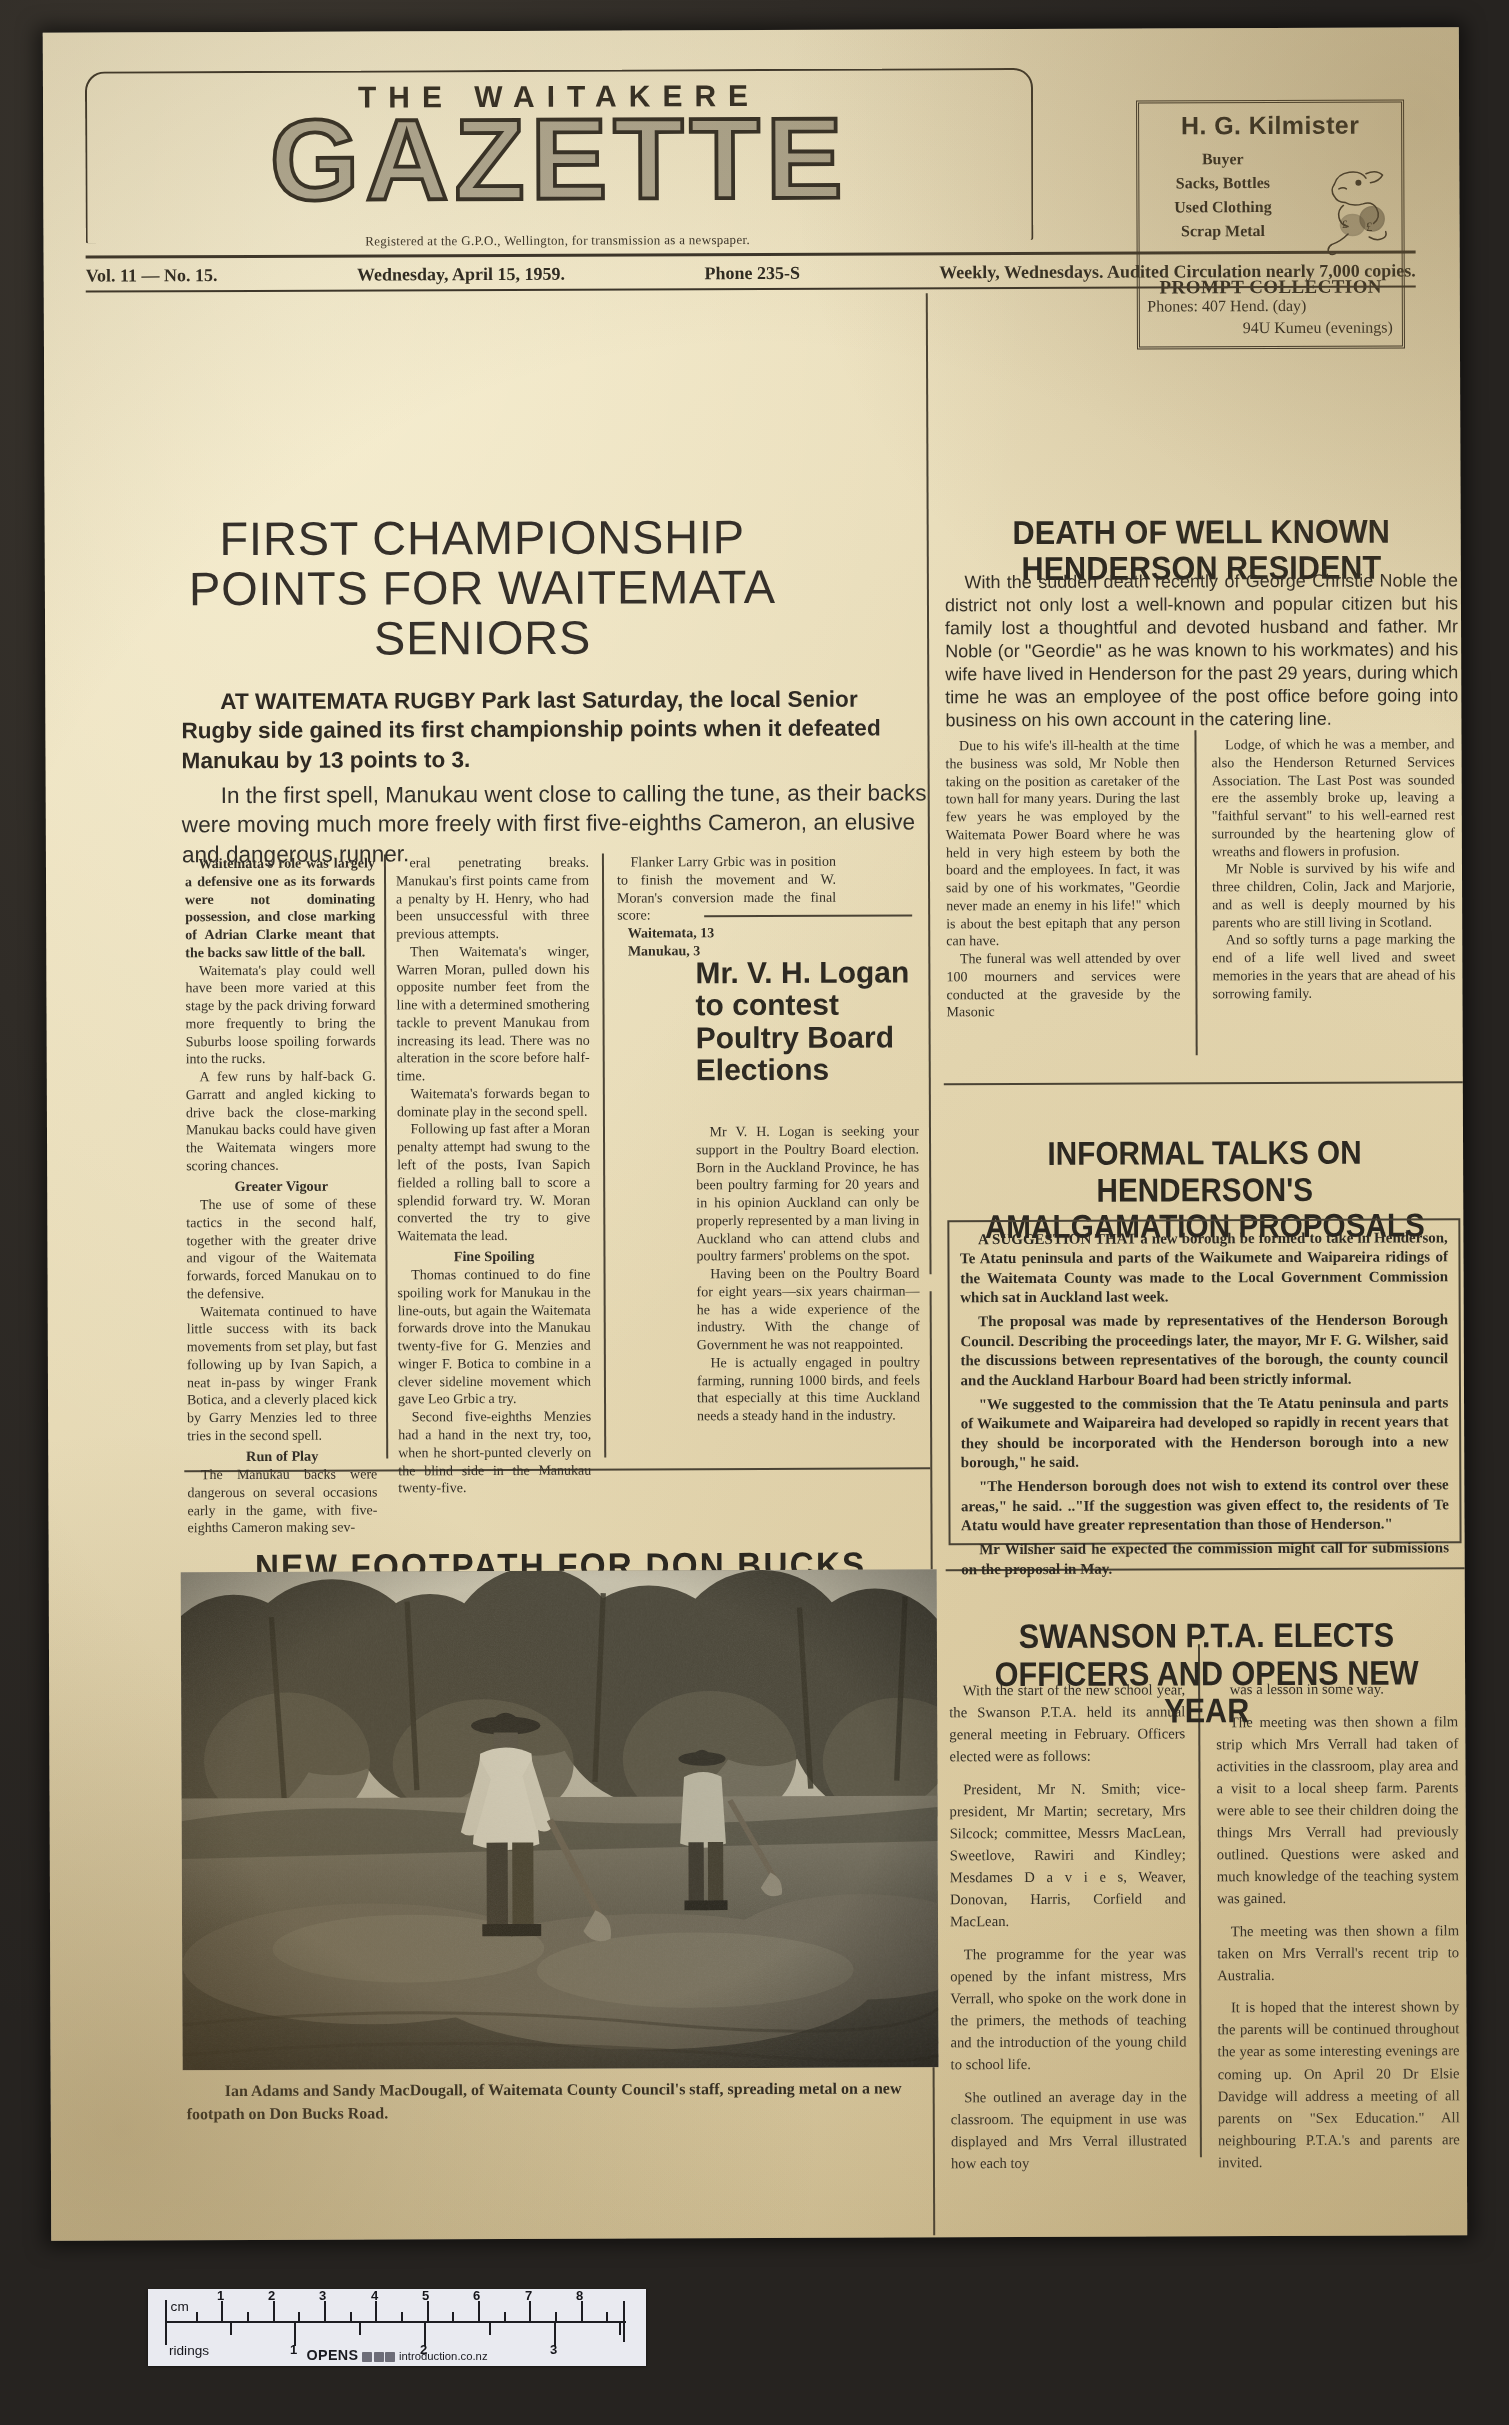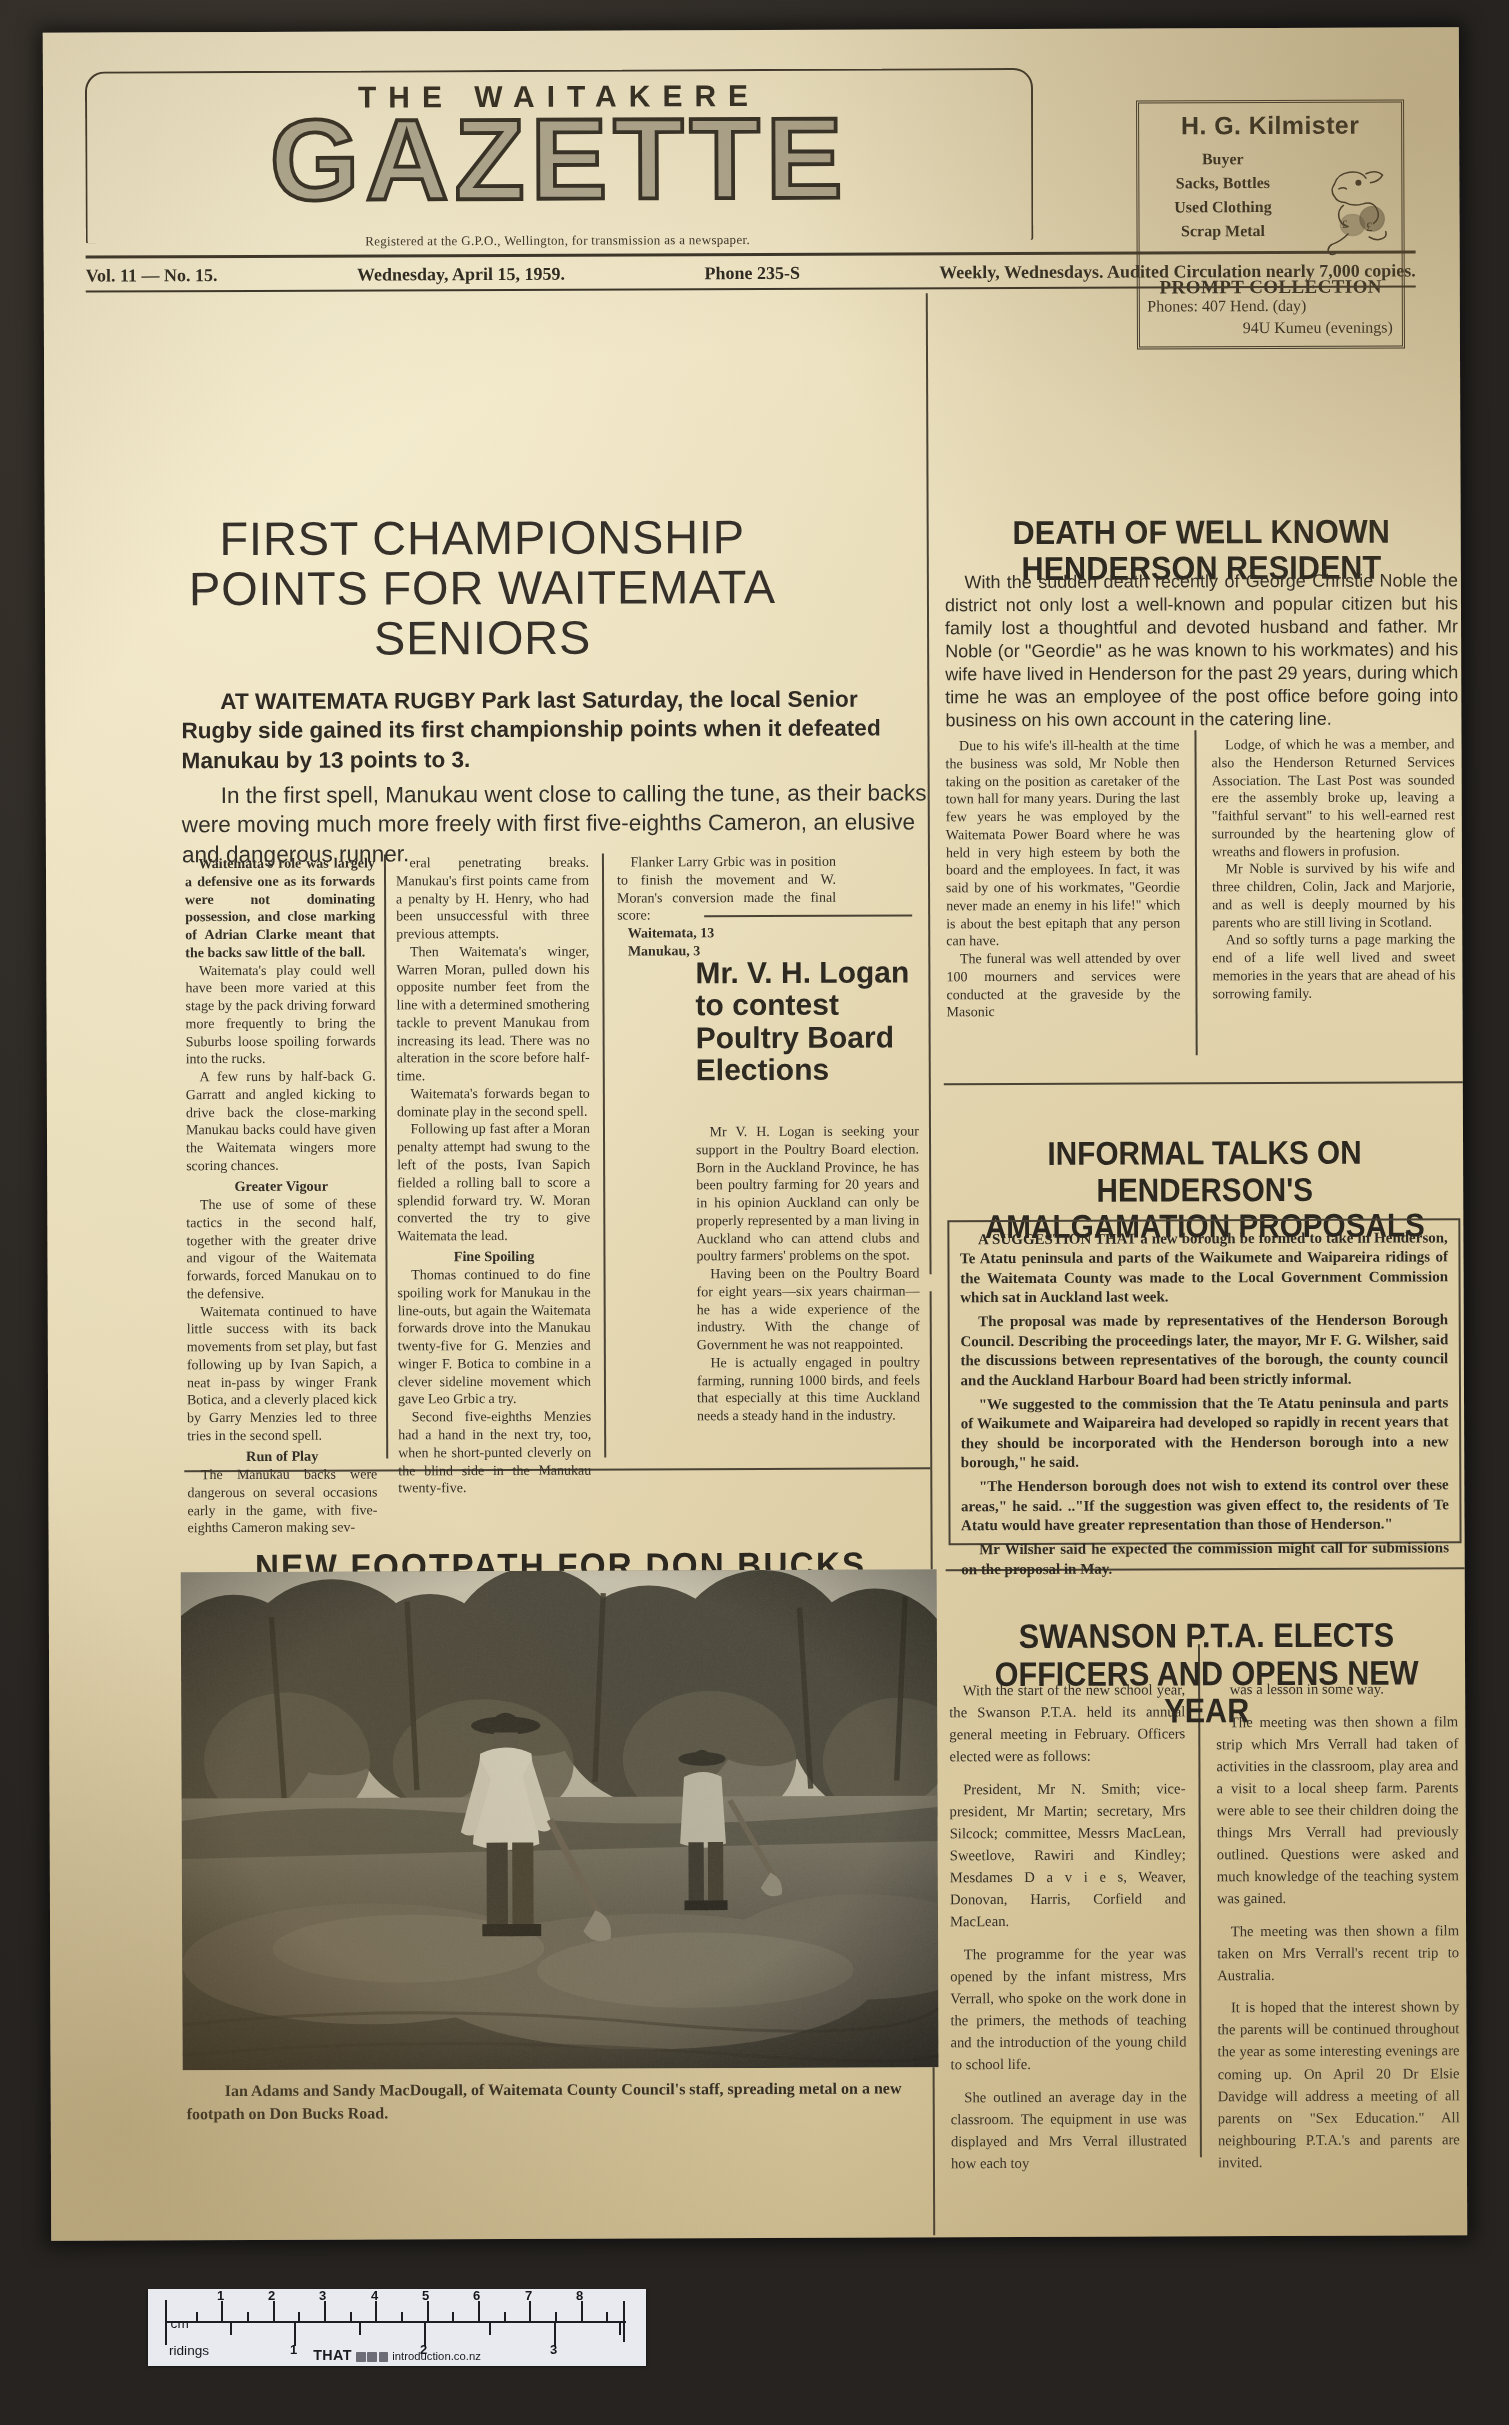--- a/index.html
+++ b/index.html
@@ -493,35 +493,35 @@
 
   <div class="rlabel" style="left:69px;top:-0.8px;font-size:13px;font-weight:bold;">1</div>
   <div class="rlabel" style="left:120px;top:-0.8px;font-size:13px;font-weight:bold;">2</div>
   <div class="rlabel" style="left:171px;top:-0.8px;font-size:13px;font-weight:bold;">3</div>
   <div class="rlabel" style="left:223px;top:-0.8px;font-size:13px;font-weight:bold;">4</div>
   <div class="rlabel" style="left:274px;top:-0.8px;font-size:13px;font-weight:bold;">5</div>
   <div class="rlabel" style="left:325px;top:-0.8px;font-size:13px;font-weight:bold;">6</div>
   <div class="rlabel" style="left:377px;top:-0.8px;font-size:13px;font-weight:bold;">7</div>
   <div class="rlabel" style="left:428px;top:-0.8px;font-size:13px;font-weight:bold;">8</div>
 
-  <div class="rlabel" style="left:22.6px;top:27px;font-size:13.6px;">cm</div>
+  <div class="rlabel" style="left:22.6px;top:10px;font-size:13.6px;">cm</div>
 
   <div class="rz" style="left:146px;top:34px;width:2.3px;height:22.6px;"></div>
   <div class="rz" style="left:276px;top:34px;width:2.3px;height:22.6px;"></div>
   <div class="rz" style="left:406px;top:34px;width:2.3px;height:22.6px;"></div>
   <div class="rz" style="left:82px;top:34px;width:1.5px;height:12px;"></div>
   <div class="rz" style="left:211px;top:34px;width:1.5px;height:12px;"></div>
   <div class="rz" style="left:341px;top:34px;width:1.5px;height:12px;"></div>
   <div class="rz" style="left:471px;top:34px;width:1.5px;height:12px;"></div>
 
   <div class="rlabel" style="left:142px;top:53px;font-size:13px;font-weight:bold;">1</div>
   <div class="rlabel" style="left:272px;top:53px;font-size:13px;font-weight:bold;">2</div>
   <div class="rlabel" style="left:402px;top:53px;font-size:13px;font-weight:bold;">3</div>
 
   <div class="rlabel" style="left:21px;top:54px;font-size:13.6px;">ridings</div>
 
   <div class="nzms">
-    <b>THAT</b>
+    <b>OPENS</b>
     <span class="sq"></span><span class="sq"></span><span class="sq"></span>
     <span>introduction.co.nz</span>
   </div>
 </div>
 
 
 </body></html>

